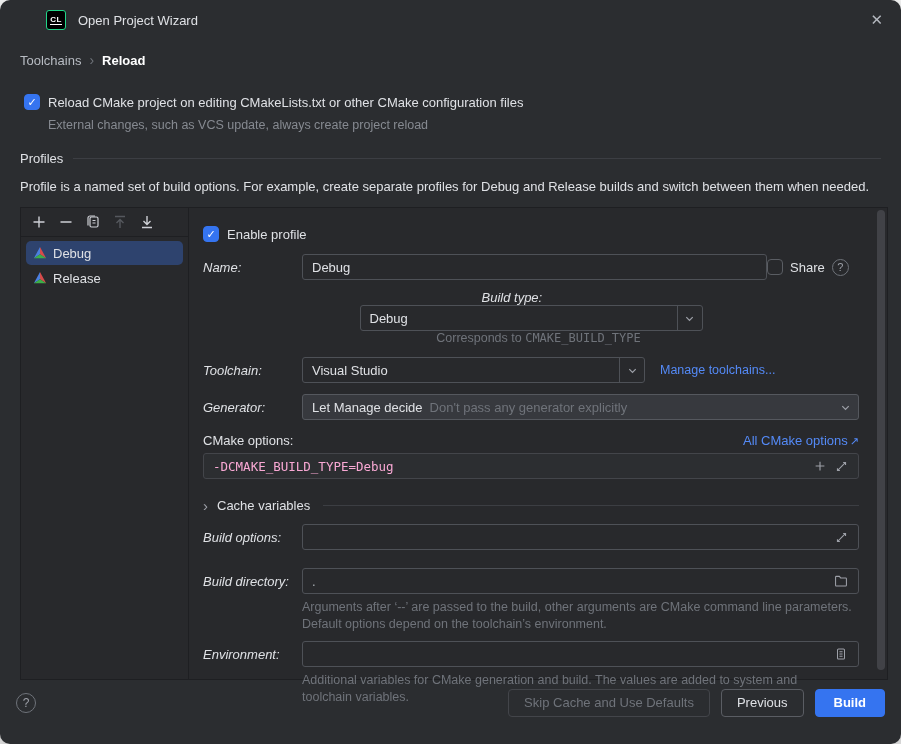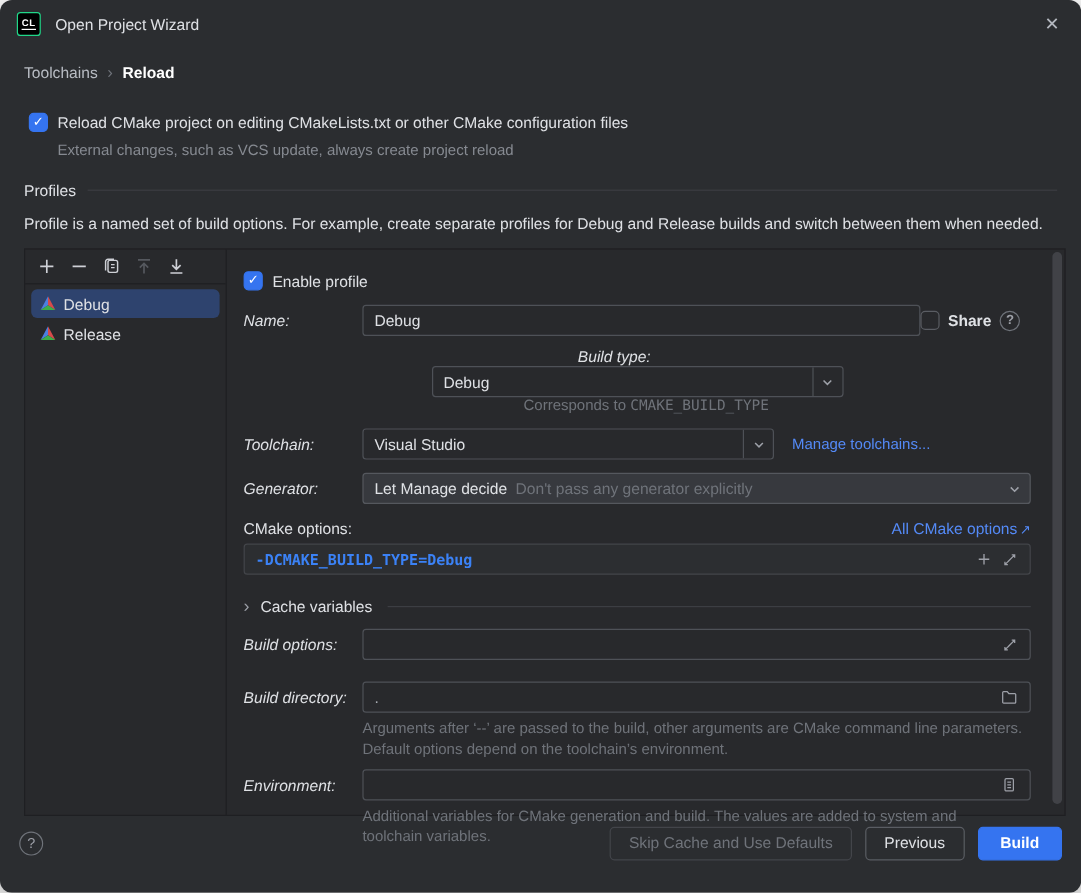--- a/index.html
+++ b/index.html
@@ -6,21 +6,21 @@
     --accent:#3574F0; --link:#548AF7; --selection:#2E436E;
     --window-bg:#2B2D30; --box-bg:#28292C; --panel-border:#1E1F22;
     --field-border:#4E5157; --text:#DFE1E5; --muted:#6F737A; --icon:#CED0D6;
   }
   *{box-sizing:border-box; margin:0; padding:0;}
   html,body{background:#fff;}
   body{font-family:"Liberation Sans","DejaVu Sans",sans-serif; font-size:13px; color:var(--text);}
   .window{position:relative; width:901px; height:744px; background:var(--window-bg);
     border-radius:10px; overflow:hidden; box-shadow:0 10px 40px rgba(0,0,0,.45);}
   
-  .titlebar{height:40px; display:flex; align-items:center; padding:0 14px; gap:12px;}
+  .titlebar{height:40px; display:flex; align-items:center; padding:0 14px; gap:12px;margin-left:32px;}
   .logo{width:20px; height:20px; background:#000; border:1.5px solid #21D789; border-radius:3px;
     display:flex; align-items:center; justify-content:center;}
   .logo span{font-size:8px; font-weight:bold; color:#fff; border-bottom:1.5px solid #fff; line-height:9px; letter-spacing:.5px;}
   .title{font-size:13px; color:var(--text);}
   .close{margin-left:auto; color:#B4B8BF; font-size:15px; cursor:default; padding:2px 4px;}
   
   .breadcrumb{margin:10px 0 0 20px; height:20px; display:flex; align-items:center; gap:8px;}
   .breadcrumb .bc-prev{color:#B8BCC3;}
   .breadcrumb .bc-sep{color:#6F737A; font-size:14px;}
   .breadcrumb .bc-cur{color:#FFFFFF; font-weight:bold;}
@@ -57,21 +57,21 @@
   .field .val{color:var(--text); white-space:nowrap;}
   .combo{padding-right:0;}
   .combo .arrow{margin-left:auto; width:25px; height:100%; display:flex; align-items:center; justify-content:center; color:#9DA0A8;}
   .combo .arrow.divided{border-left:1px solid var(--field-border);}
   .combo.lighter{background:#37393E; border-color:#55585E;}
   .ghost{color:var(--muted); margin-left:7px; white-space:nowrap;}
   .inline-hint{margin-left:15px; color:var(--muted); font-size:12.5px; white-space:nowrap;}
   .inline-hint .mono{font-family:"DejaVu Sans Mono",monospace; font-size:12px;}
   .link{color:var(--link); cursor:default; white-space:nowrap;}
   .mini-ext{font-size:11px; margin-left:2px;}
-  .mono-val{font-family:"DejaVu Sans Mono",monospace; font-size:12.5px; color:#3b82f6;font-weight:bold;}
+  .mono-val{font-family:"DejaVu Sans Mono",monospace; font-size:12.5px; color:#f9a8d4;}
   .ficons{margin-left:auto; display:flex; align-items:center; gap:8px; padding-right:8px; color:#9DA0A8;}
   .help-circ{width:17px; height:17px; border:1px solid #6F737A; border-radius:50%; color:#9DA0A8;
     display:inline-flex; align-items:center; justify-content:center; font-size:11px; flex-shrink:0;}
   .cache-row{display:flex; align-items:center; gap:9px; color:var(--text);}
   .cache-row .chev{color:#9DA0A8; font-size:15px;}
   .cache-row .hline{flex:1; height:1px; background:#3C3E43; margin-left:4px;}
   .block-hint{margin:5px 0 0 99px; color:var(--muted); font-size:12.5px; line-height:16.5px;}
   .opts-head{display:flex; align-items:center;}
   .opts-head .link{margin-left:auto;}
   
@@ -179,21 +179,21 @@
             <span class="cb-mark">✓</span>
           </span>
         <span>Enable profile</span>
       </div>
 
       <div class="frow" style="margin-top:12px;">
         <span class="lbl">Name:</span>
         <div class="field w465">
           <span class="val">Debug</span>
         </div>
-        <span style="display:inline-flex; align-items:center; gap:7px;font-weight:bold;">
+        <span style="display:inline-flex; align-items:center; gap:7px;">
           <span class="cb"></span>
           <span>Share</span>
           <span class="help-circ">?</span>
         </span>
       </div>
 
       <div class="frow" style="margin-top:10px;flex-direction:column;">
         <span class="lbl">Build type:</span>
         <div class="field combo w343">
           <span class="val">Debug</span>

